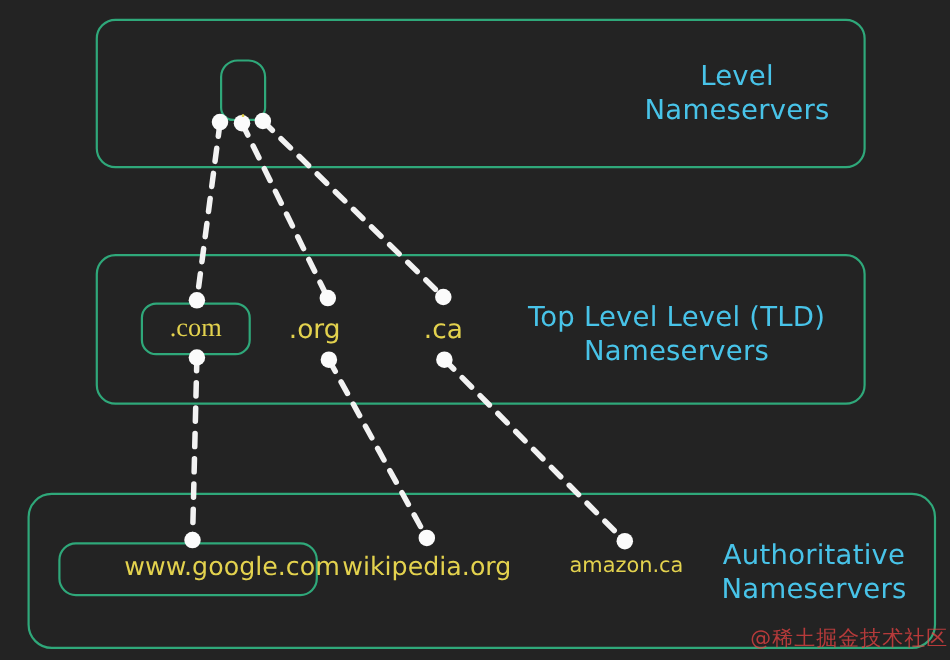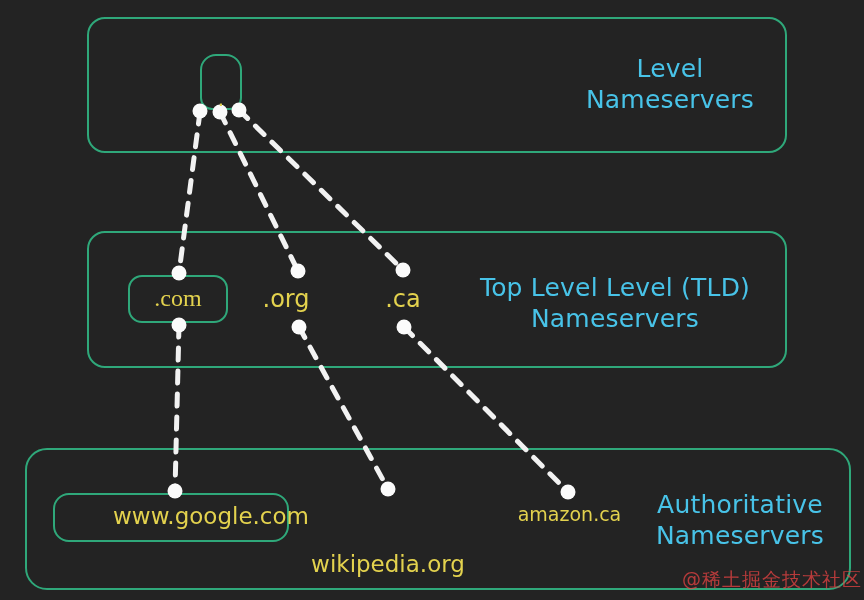--- a/index.html
+++ b/index.html
@@ -58,21 +58,21 @@
   .node-label {
     position: absolute;
     color: #e3d24e;
     white-space: nowrap;
   }
   #label-root      { left: 200px; top: 87px;  width: 42px;  text-align: center; font-size: 20px; color: #e0d04b; }
   #label-com       { left: 128px; top: 285px; width: 100px; text-align: center; font-size: 24px; font-family: Liberation Serif, serif; }
   #label-org       { left: 236px; top: 285px; width: 100px; text-align: center; font-size: 24px; }
   #label-ca        { left: 353px; top: 285px; width: 100px; text-align: center; font-size: 24px; }
   #label-google    { left: 53px;  top: 503px; width: 236px; text-align: center; font-size: 23px; margin-left: 40px; }
-  #label-wikipedia { left: 300px; top: 503px; width: 176px; text-align: center; font-size: 23px; margin-top: 48px; }
+  #label-wikipedia { left: 300px; top: 503px; width: 176px; text-align: center; font-size: 23px; }
   #label-amazon    { left: 492px; top: 503px; width: 155px; text-align: center; font-size: 19px; }
 
   
   #edge-layer {
     position: absolute;
     left: 0; top: 0;
     width: 864px;
     height: 600px;
     pointer-events: none;
   }

